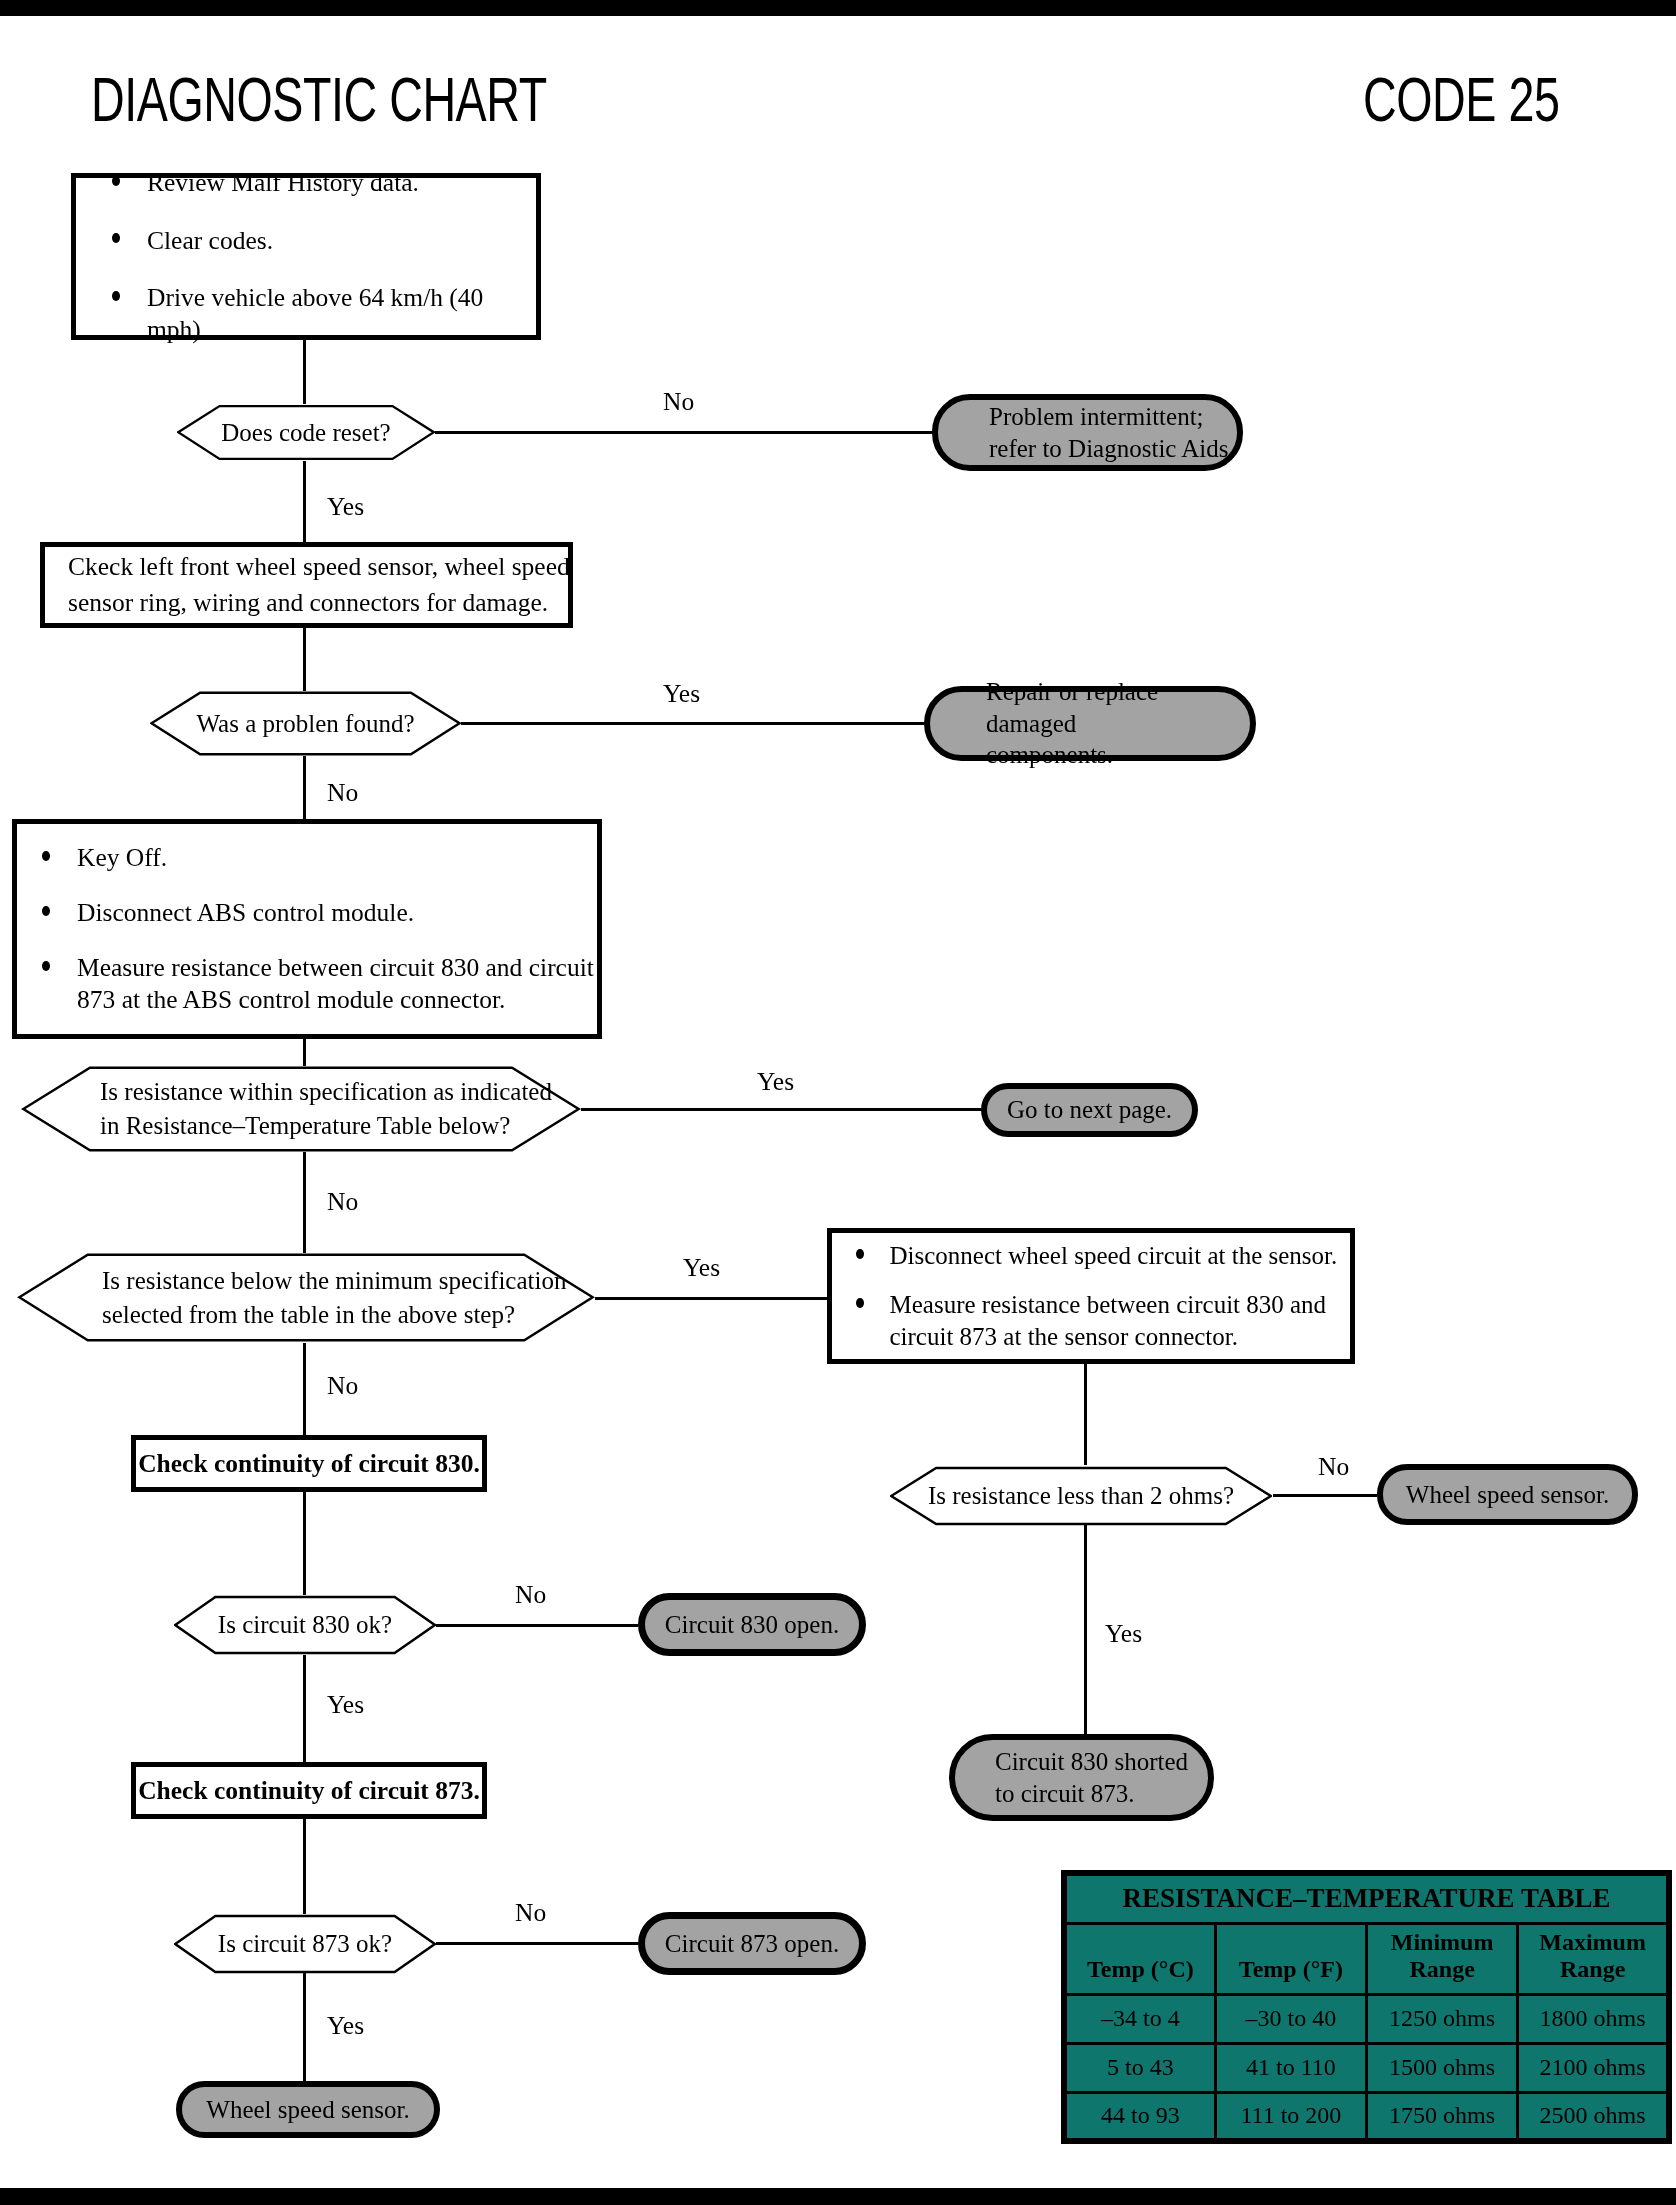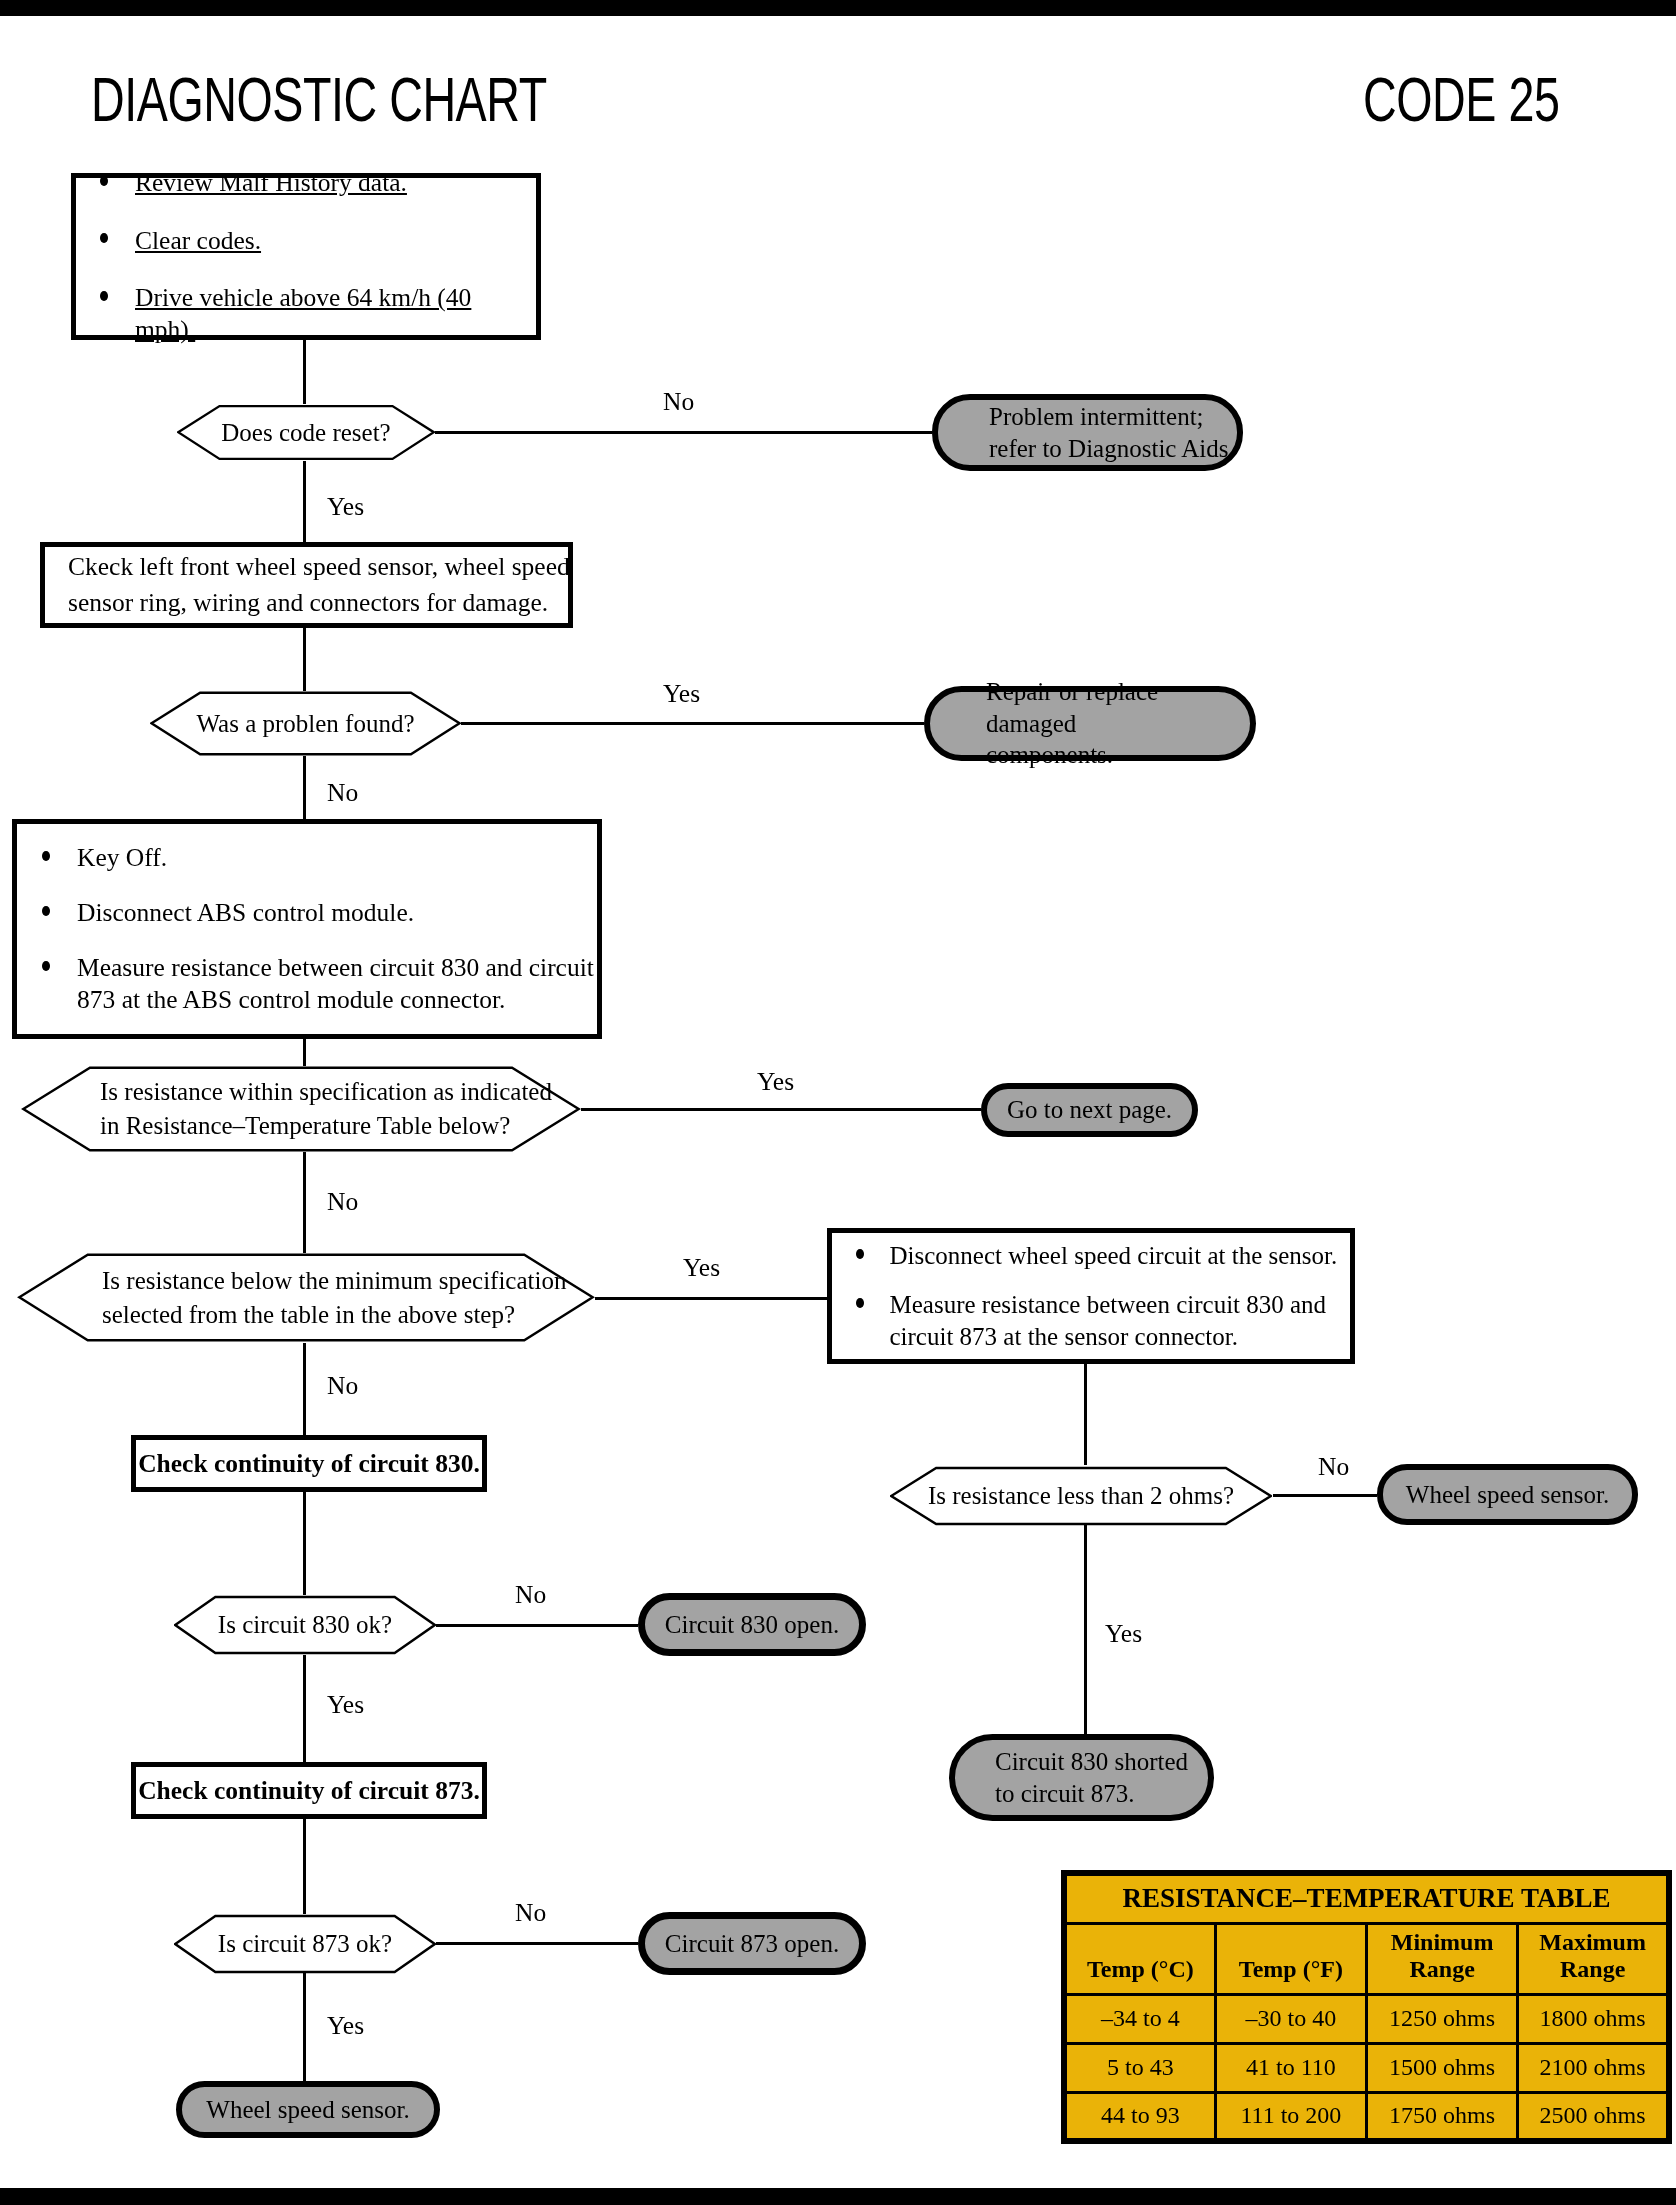--- a/index.html
+++ b/index.html
@@ -21,21 +21,21 @@
   .hextext.leftal{align-items:flex-start;}
   .vline{position:absolute;width:3px;background:#000;}
   .hline{position:absolute;height:3px;background:#000;}
   .lbl{position:absolute;font-size:25.5px;line-height:1;}
   .brow{display:flex;align-items:flex-start;}
   .dot{flex:none;width:8px;height:10.3px;border-radius:50%;background:#000;margin-top:8.5px;}
   .btxt{font-size:25.5px;line-height:1.25;}
   .boxline{font-size:25.5px;line-height:1.4;white-space:nowrap;}
   
   #rt-table{position:absolute;left:1061px;top:1870px;width:611px;border:6px solid #000;
-            border-collapse:collapse;background:#eab308;}
+            border-collapse:collapse;background:#0f766e;}
   #rt-table td,#rt-table th{border:3px solid #000;text-align:center;padding:0 4.9px;box-sizing:border-box;}
   #rt-table .ttl{font-size:27px;font-weight:bold;height:50px;}
   #rt-table .hcell{font-size:24px;font-weight:bold;height:71px;vertical-align:bottom;
                    padding-bottom:8.5px;line-height:1.15;}
   #rt-table .dcell{font-size:24px;height:49px;vertical-align:middle;}
 </style>
 </head>
 <body>
 
 <div id="page">
@@ -77,21 +77,21 @@
   <div class="lbl" style="left:327px;top:1189px;">No</div>
   <div class="lbl" style="left:683px;top:1255px;">Yes</div>
   <div class="lbl" style="left:327px;top:1373px;">No</div>
   <div class="lbl" style="left:1318px;top:1454px;">No</div>
   <div class="lbl" style="left:1105px;top:1621px;">Yes</div>
   <div class="lbl" style="left:515px;top:1582px;">No</div>
   <div class="lbl" style="left:327px;top:1692px;">Yes</div>
   <div class="lbl" style="left:515px;top:1900px;">No</div>
   <div class="lbl" style="left:327px;top:2013px;">Yes</div>
 
-  <div class="box" style="left:71px;top:173px;width:470px;height:167px;gap:25.5px;padding-left:24px;padding-right:8.5px;text-decoration:underline;">
+  <div class="box" style="left:71px;top:173px;width:470px;height:167px;gap:25.5px;padding-left:36px;padding-right:8.5px;">
     <div class="brow">
       <span class="dot"></span>
       <span class="btxt" style="margin-left:27px;">Review Malf History data.</span>
       </div>
     <div class="brow">
       <span class="dot"></span>
       <span class="btxt" style="margin-left:27px;">Clear codes.</span>
       </div>
     <div class="brow">
       <span class="dot"></span>

